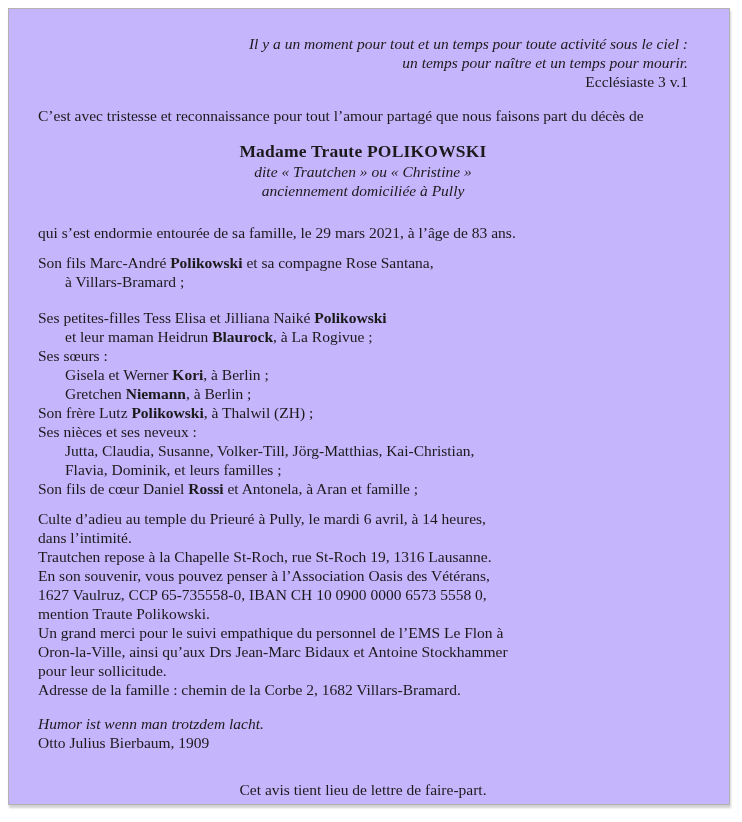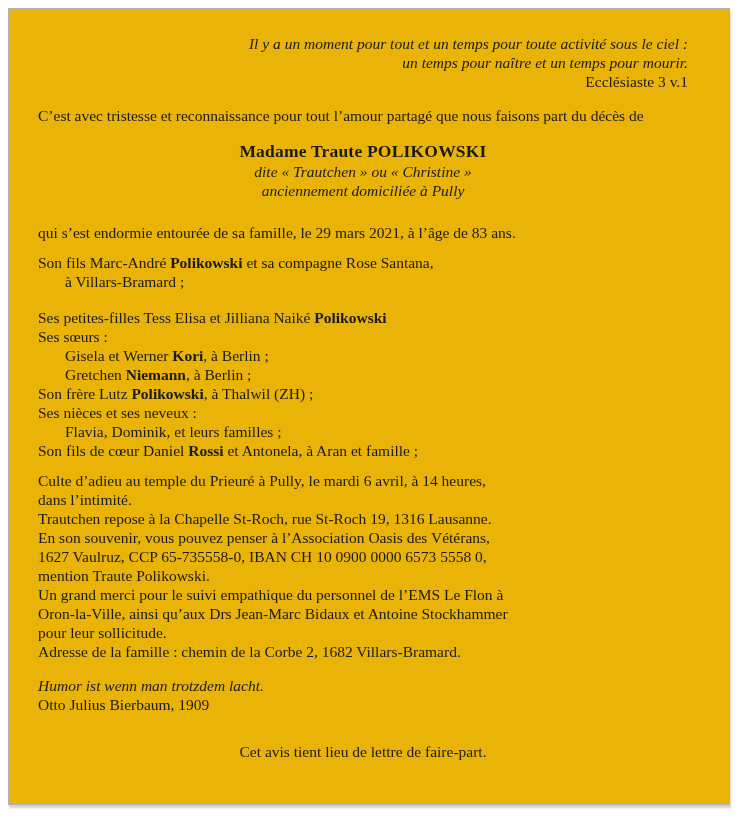--- a/index.html
+++ b/index.html
@@ -8,21 +8,21 @@
     background: #ffffff;
     width: 742px;
     height: 822px;
   }
   .page {
     position: relative;
     margin: 8px 6px 0 8px;
     width: 722px;
     height: 797px;
     box-sizing: border-box;
-    background: #eab308;
+    background: #c4b5fd;
     border: 1px solid #b2b2b2;
     box-shadow: 1px 3px 2px rgba(0,0,0,0.18);
     font-family: "Liberation Serif", "DejaVu Serif", serif;
     font-size: 15.5px;
     line-height: 19px;
     color: #1b1b1b;
     padding: 25px 41px 0 29px;
     overflow: hidden;
   }
   .line { white-space: pre-wrap; }
@@ -62,25 +62,27 @@
     <div class="line italic">dite « Trautchen » ou « Christine »</div>
     <div class="line italic">anciennement domiciliée à Pully</div>
   </div>
 
   <div class="death line">qui s’est endormie entourée de sa famille, le 29 mars 2021, à l’âge de 83 ans.</div>
 
   <div class="family">
       <div class="line"><span>Son fils Marc-André </span><span style="font-weight: bold;">Polikowski</span><span> et sa compagne Rose </span><span style="font-weight: normal;">Santana</span><span>,</span></div>
       <div class="line indent gap-after"><span>à Villars-Bramard ;</span></div>
       <div class="line"><span>Ses petites-filles Tess Elisa et Jilliana Naiké </span><span style="font-weight: bold;">Polikowski</span></div>
+      <div class="line indent"><span>et leur maman Heidrun </span><span style="font-weight: bold;">Blaurock</span><span>, à La Rogivue ;</span></div>
       <div class="line"><span>Ses sœurs :</span></div>
       <div class="line indent"><span>Gisela et Werner </span><span style="font-weight: bold;">Kori</span><span>, à Berlin ;</span></div>
       <div class="line indent"><span>Gretchen </span><span style="font-weight: bold;">Niemann</span><span>, à Berlin ;</span></div>
       <div class="line"><span>Son frère Lutz </span><span style="font-weight: bold;">Polikowski</span><span>, à Thalwil (ZH) ;</span></div>
       <div class="line"><span>Ses nièces et ses neveux :</span></div>
+      <div class="line indent"><span>Jutta, Claudia, Susanne, Volker-Till, Jörg-Matthias, Kai-Christian,</span></div>
       <div class="line indent"><span>Flavia, Dominik, et leurs familles ;</span></div>
       <div class="line"><span>Son fils de cœur Daniel </span><span style="font-weight: bold;">Rossi</span><span> et Antonela, à Aran et famille ;</span></div>
     </div>
 
   <div class="ceremony">
       <div class="line"><span>Culte d’adieu au temple du Prieuré à Pully, le mardi 6 avril, à 14 heures,</span></div>
       <div class="line"><span>dans l’intimité.</span></div>
       <div class="line"><span>Trautchen repose à la Chapelle St-Roch, rue St-Roch 19, 1316 Lausanne.</span></div>
       <div class="line"><span>En son souvenir, vous pouvez penser à l’Association Oasis des Vétérans,</span></div>
       <div class="line"><span>1627 Vaulruz, CCP 65-735558-0, IBAN CH 10 0900 0000 6573 5558 0,</span></div>

